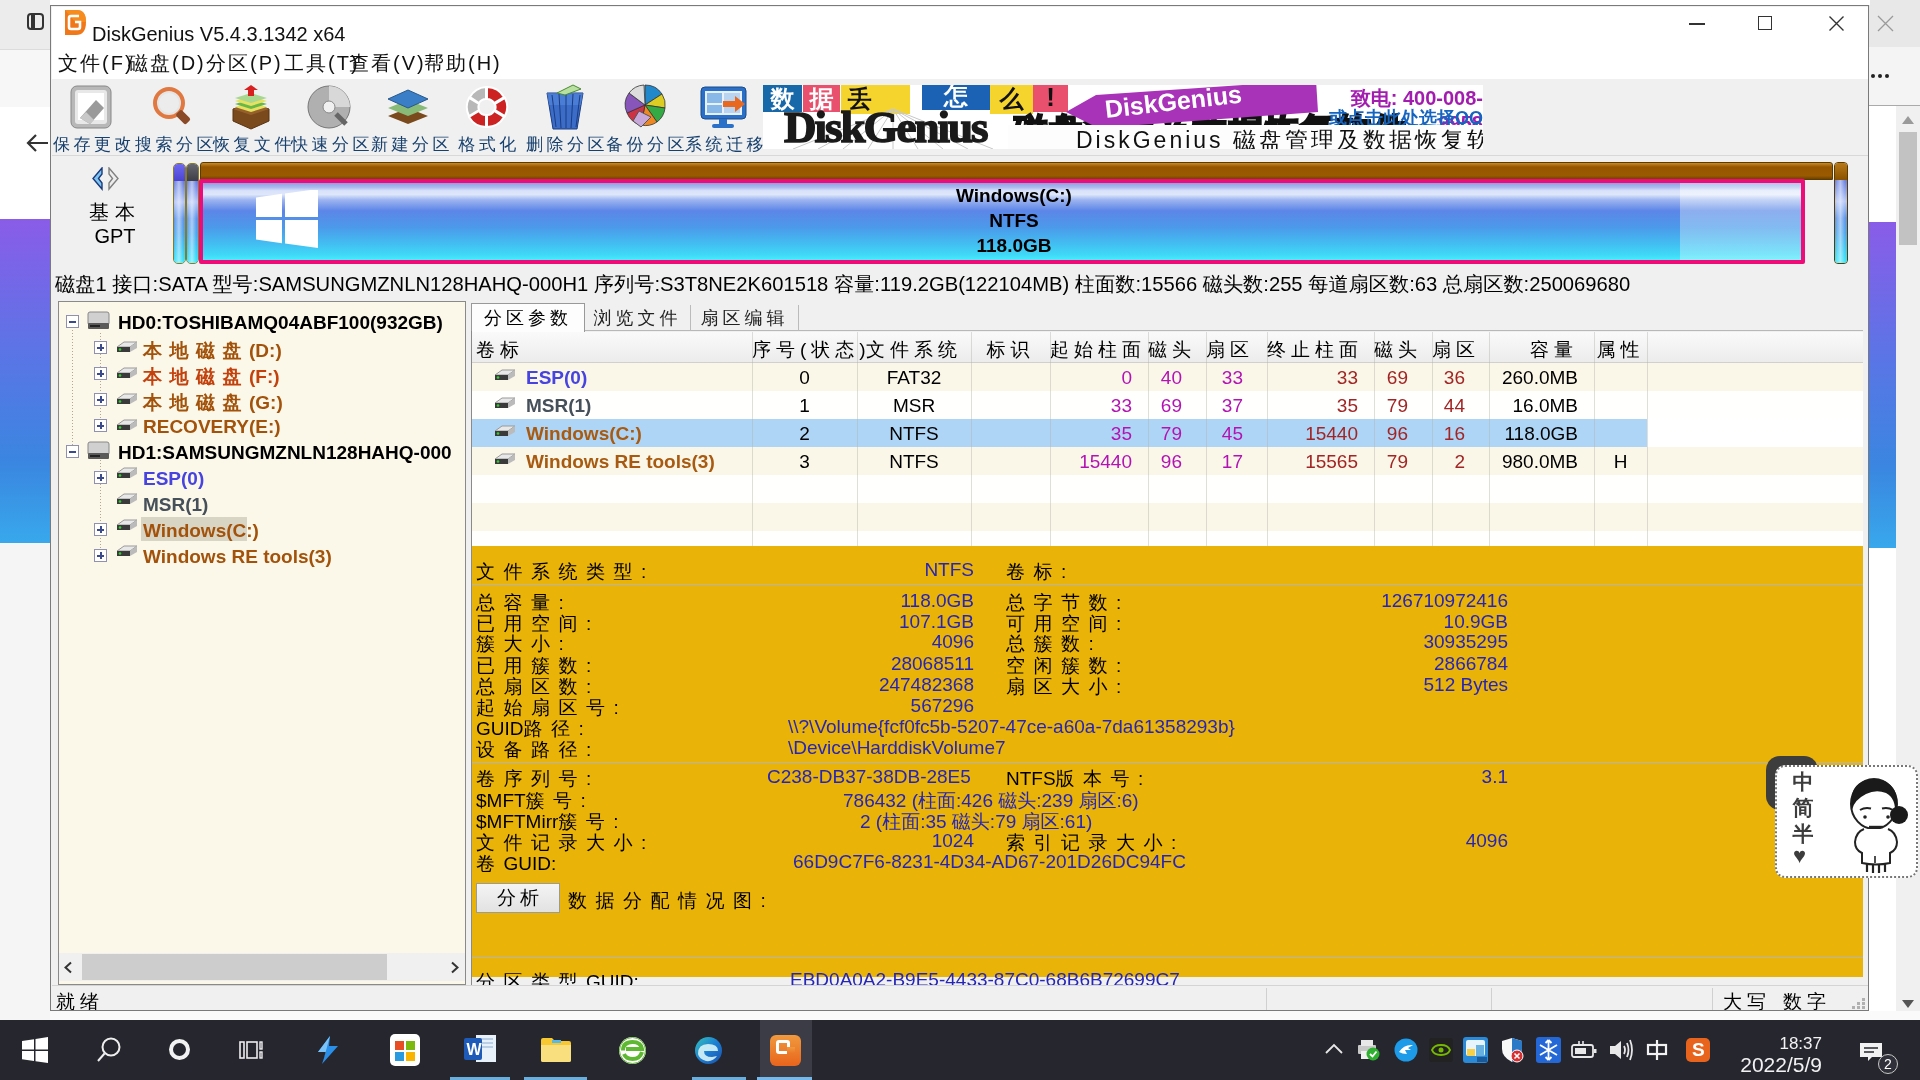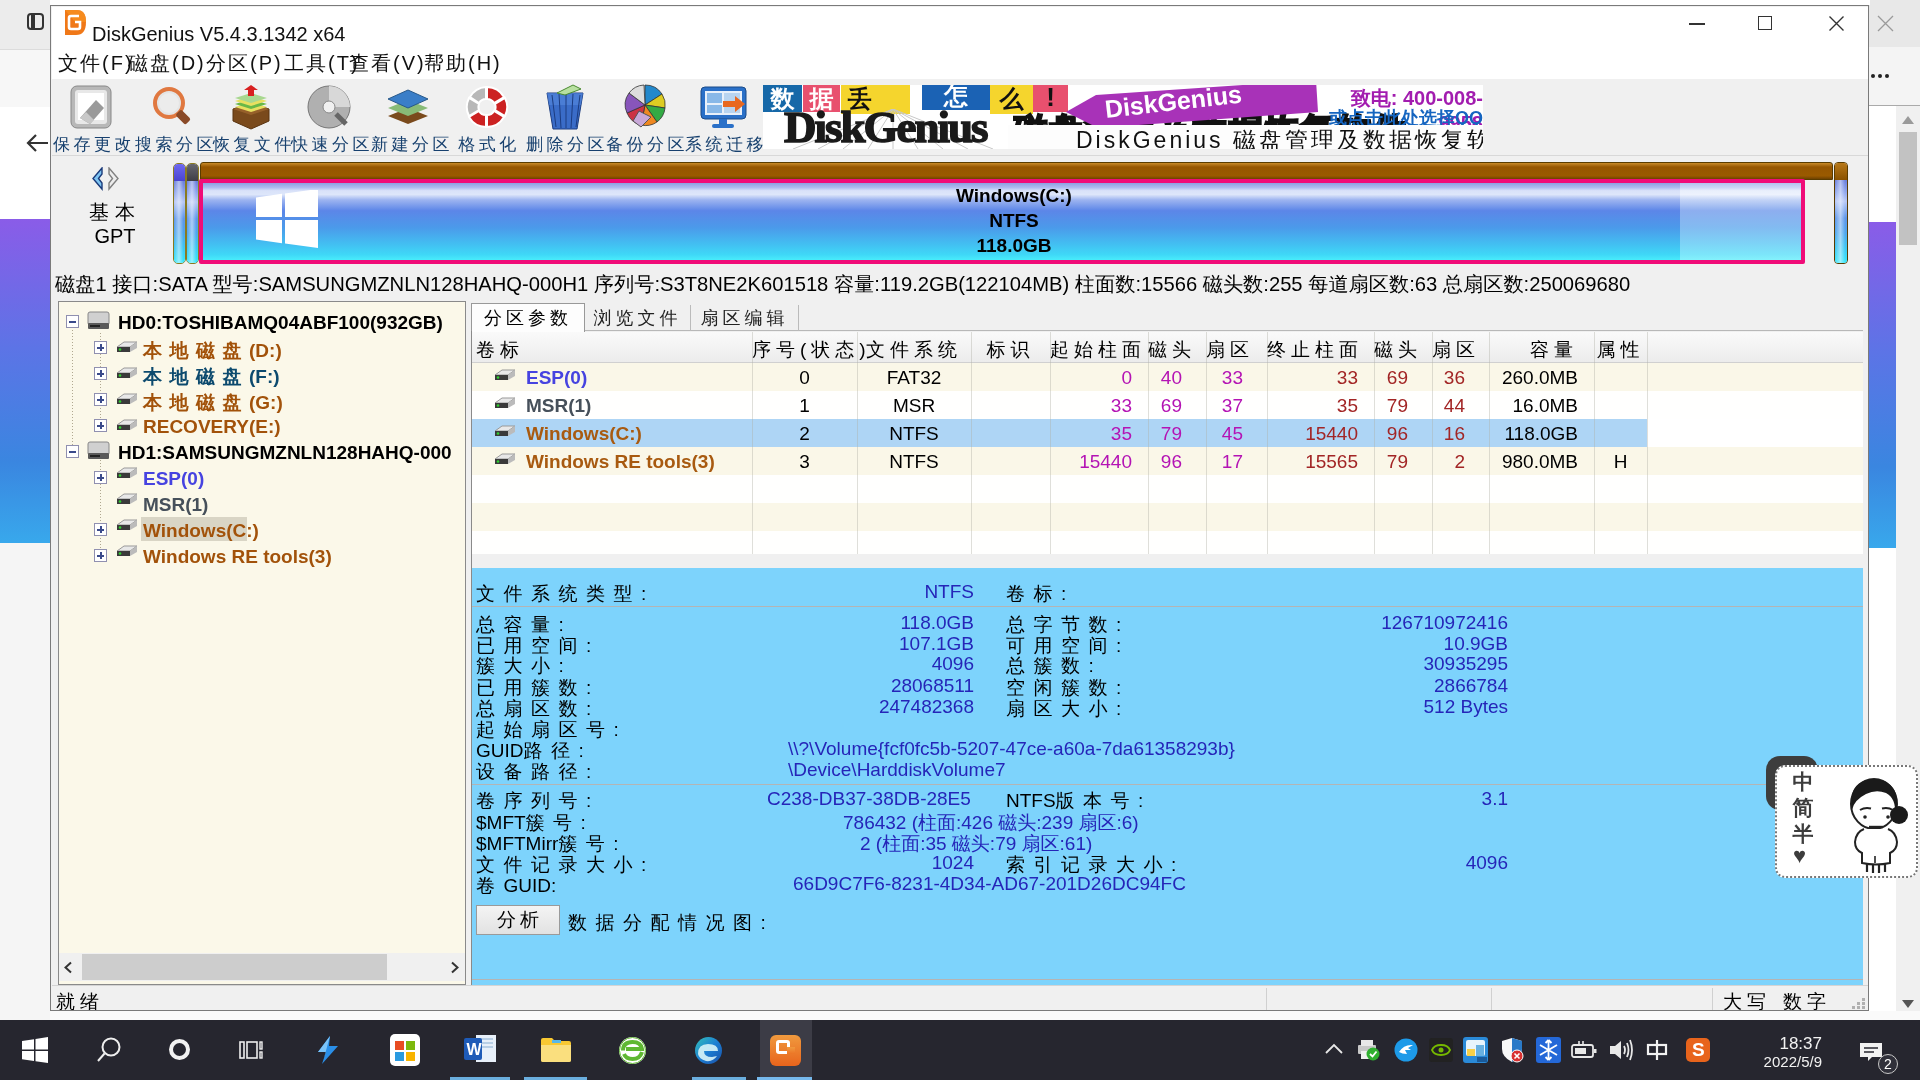--- a/index.html
+++ b/index.html
@@ -325,21 +325,21 @@
             <path d="M3 6 L10 1 L23 1 L16 6 z" fill="#e8e8e8" stroke="#999"></path>
             <path d="M3 6 L16 6 L16 11 L3 11 z" fill="#3a3a3a"></path>
             <path d="M16 6 L23 1 L23 7 L16 11 z" fill="#bbb"></path>
             <circle cx="6" cy="8.5" r="1.3" fill="#30d030"></circle>
           </g>
         </defs>
       </svg>
   
   <div class="ab trl b" style="left:117px;top:311px;color:#000">HD0:TOSHIBAMQ04ABF100(932GB)</div>
   <div class="ab trl b" style="left:142px;top:337px;color:#a2520a"><i class="cjt">本地磁盘</i>(D:)</div>
-  <div class="ab trl b" style="left:142px;top:363px;color:#0c4a6e"><i class="cjt">本地磁盘</i>(F:)</div>
+  <div class="ab trl b" style="left:142px;top:363px;color:#c2410c"><i class="cjt">本地磁盘</i>(F:)</div>
   <div class="ab trl b" style="left:142px;top:389px;color:#a2520a"><i class="cjt">本地磁盘</i>(G:)</div>
   <div class="ab trl b" style="left:142px;top:415px;color:#a2520a">RECOVERY(E:)</div>
   <div class="ab trl b" style="left:117px;top:441px;color:#000">HD1:SAMSUNGMZNLN128HAHQ-000</div>
   <div class="ab trl b" style="left:142px;top:467px;color:#4643e0">ESP(0)</div>
   <div class="ab trl b" style="left:142px;top:493px;color:#46505a">MSR(1)</div>
   <div class="ab" style="left:140px;top:516px;width:106px;height:24px;background:#d9d5c5"></div>
   <div class="ab trl b" style="left:142px;top:519px;color:#a2520a">Windows(C:)</div>
   <div class="ab trl b" style="left:142px;top:545px;color:#a2520a">Windows RE tools(3)</div>
   
   <div class="ab" style="left:58px;top:952px;width:406px;height:28px;background:#f0f0f0">
@@ -444,21 +444,21 @@
       <div class="ab cr" style="left:796px;top:119px;width:99px">15565</div>
       <div class="ab cr" style="left:903px;top:119px;width:42px">79</div>
       <div class="ab cr" style="left:961px;top:119px;width:41px">2</div>
       <div class="ab ck" style="left:1018px;top:35px;width:97px">260.0MB</div>
       <div class="ab ck" style="left:1018px;top:63px;width:97px">16.0MB</div>
       <div class="ab ck" style="left:1018px;top:91px;width:97px">118.0GB</div>
       <div class="ab ck" style="left:1018px;top:119px;width:97px">980.0MB</div>
       <div class="ab cc" style="left:1123px;top:119px;width:53px">H</div>
     </div>
 
-    <div class="ab" id="det" style="left:0;top:267px;width:1392px;height:431px;background:#7dd3fc;font-size:19px">
+    <div class="ab" id="det" style="left:0;top:245px;width:1392px;height:431px;background:#eab308;font-size:19px">
       <div class="ab dl" style="top:13px"><i class="cj">文件系统类型</i>:</div>
           <div class="ab dv dr1" style="top:13px">NTFS</div>
       <div class="ab dl" style="left:535px;top:13px"><i class="cj">卷标</i>:</div>
       <div class="ab" style="left:0;top:38px;width:1392px;height:1px;background:#b4b4b4"></div>
       <div class="ab dl" style="top:44px"><i class="cj">总容量</i>:</div>
           <div class="ab dv dr1" style="top:44px">118.0GB</div>
       <div class="ab dl" style="left:535px;top:44px"><i class="cj">总字节数</i>:</div>
           <div class="ab dv dr2" style="top:44px">126710972416</div>
       <div class="ab dl" style="top:65px"><i class="cj">已用空间</i>:</div>
           <div class="ab dv dr1" style="top:65px">107.1GB</div>
@@ -470,20 +470,21 @@
           <div class="ab dv dr2" style="top:85px">30935295</div>
       <div class="ab dl" style="top:107px"><i class="cj">已用簇数</i>:</div>
           <div class="ab dv dr1" style="top:107px">28068511</div>
       <div class="ab dl" style="left:535px;top:107px"><i class="cj">空闲簇数</i>:</div>
           <div class="ab dv dr2" style="top:107px">2866784</div>
       <div class="ab dl" style="top:128px"><i class="cj">总扇区数</i>:</div>
           <div class="ab dv dr1" style="top:128px">247482368</div>
       <div class="ab dl" style="left:535px;top:128px"><i class="cj">扇区大小</i>:</div>
           <div class="ab dv dr2" style="top:128px">512 Bytes</div>
       <div class="ab dl" style="top:149px"><i class="cj">起始扇区号</i>:</div>
+          <div class="ab dv dr1" style="top:149px">567296</div>
       <div class="ab dl" style="top:170px">GUID<i class="cj">路径</i>:</div>
           <div class="ab dv" style="left:317px;top:170px">\\?\Volume{fcf0fc5b-5207-47ce-a60a-7da61358293b}</div>
       <div class="ab dl" style="top:191px"><i class="cj">设备路径</i>:</div>
           <div class="ab dv" style="left:317px;top:191px">\Device\HarddiskVolume7</div>
       <div class="ab" style="left:0;top:216px;width:1392px;height:1px;background:#b4b4b4"></div>
       <div class="ab dl" style="top:220px"><i class="cj">卷序列号</i>:</div>
           <div class="ab dv" style="left:296px;top:220px">C238-DB37-38DB-28E5</div>
       <div class="ab dl" style="left:535px;top:220px">NTFS<i class="cj">版本号</i>:</div>
           <div class="ab dv dr2" style="top:220px">3.1</div>
       <div class="ab dl" style="top:242px">$MFT<i class="cj">簇号</i>:</div>
@@ -660,19 +661,19 @@
     <path d="M2 8 L7 8 L13 3 L13 21 L7 16 L2 16 z" fill="#e8e8e8"></path>
     <path d="M16 8 Q18 12 16 16 M19 5 Q22 12 19 19 M22 2 Q26 12 22 22" stroke="#e8e8e8" stroke-width="1.8" fill="none"></path>
   </svg>
   <svg class="ab" style="left:1645px;top:18px" width="24" height="24" viewBox="0 0 24 24">
     <rect x="3" y="7" width="18" height="9" fill="none" stroke="#f2f2f2" stroke-width="2.2"></rect>
     <path d="M12 2 L12 22" stroke="#f2f2f2" stroke-width="2.2"></path>
   </svg>
   <div class="ab" style="left:1686px;top:18px;width:24px;height:24px;background:#e8641c;border-radius:5px"></div>
   <div class="ab b" style="left:1692px;top:19px;font-size:19px;color:#fff">S</div>
   <div class="ab" style="left:1744px;top:14px;width:78px;text-align:right;font-size:17px;color:#f2f2f2">18:37</div>
-  <div class="ab" style="left:1724px;top:33px;width:98px;text-align:right;font-size:15px;color:#f2f2f2">2022/5/9</div>
+  <div class="ab" style="left:1724px;top:33px;width:98px;text-align:right;font-size:21px;color:#f2f2f2">2022/5/9</div>
   <svg class="ab" style="left:1858px;top:21px" width="26" height="22" viewBox="0 0 26 22">
     <path d="M2 2 L24 2 L24 16 L14 16 L10 20 L10 16 L2 16 z" fill="#f2f2f2"></path>
     <path d="M6 7 H20 M6 11 H16" stroke="#26262f" stroke-width="1.6"></path>
   </svg>
   <div class="ab" style="left:1878px;top:34px;width:20px;height:20px;background:#30303a;border:1.5px solid #c8c8c8;border-radius:50%;color:#fff;font-size:14px;text-align:center;line-height:19px">2</div>
 </div>
 
 </body></html>

